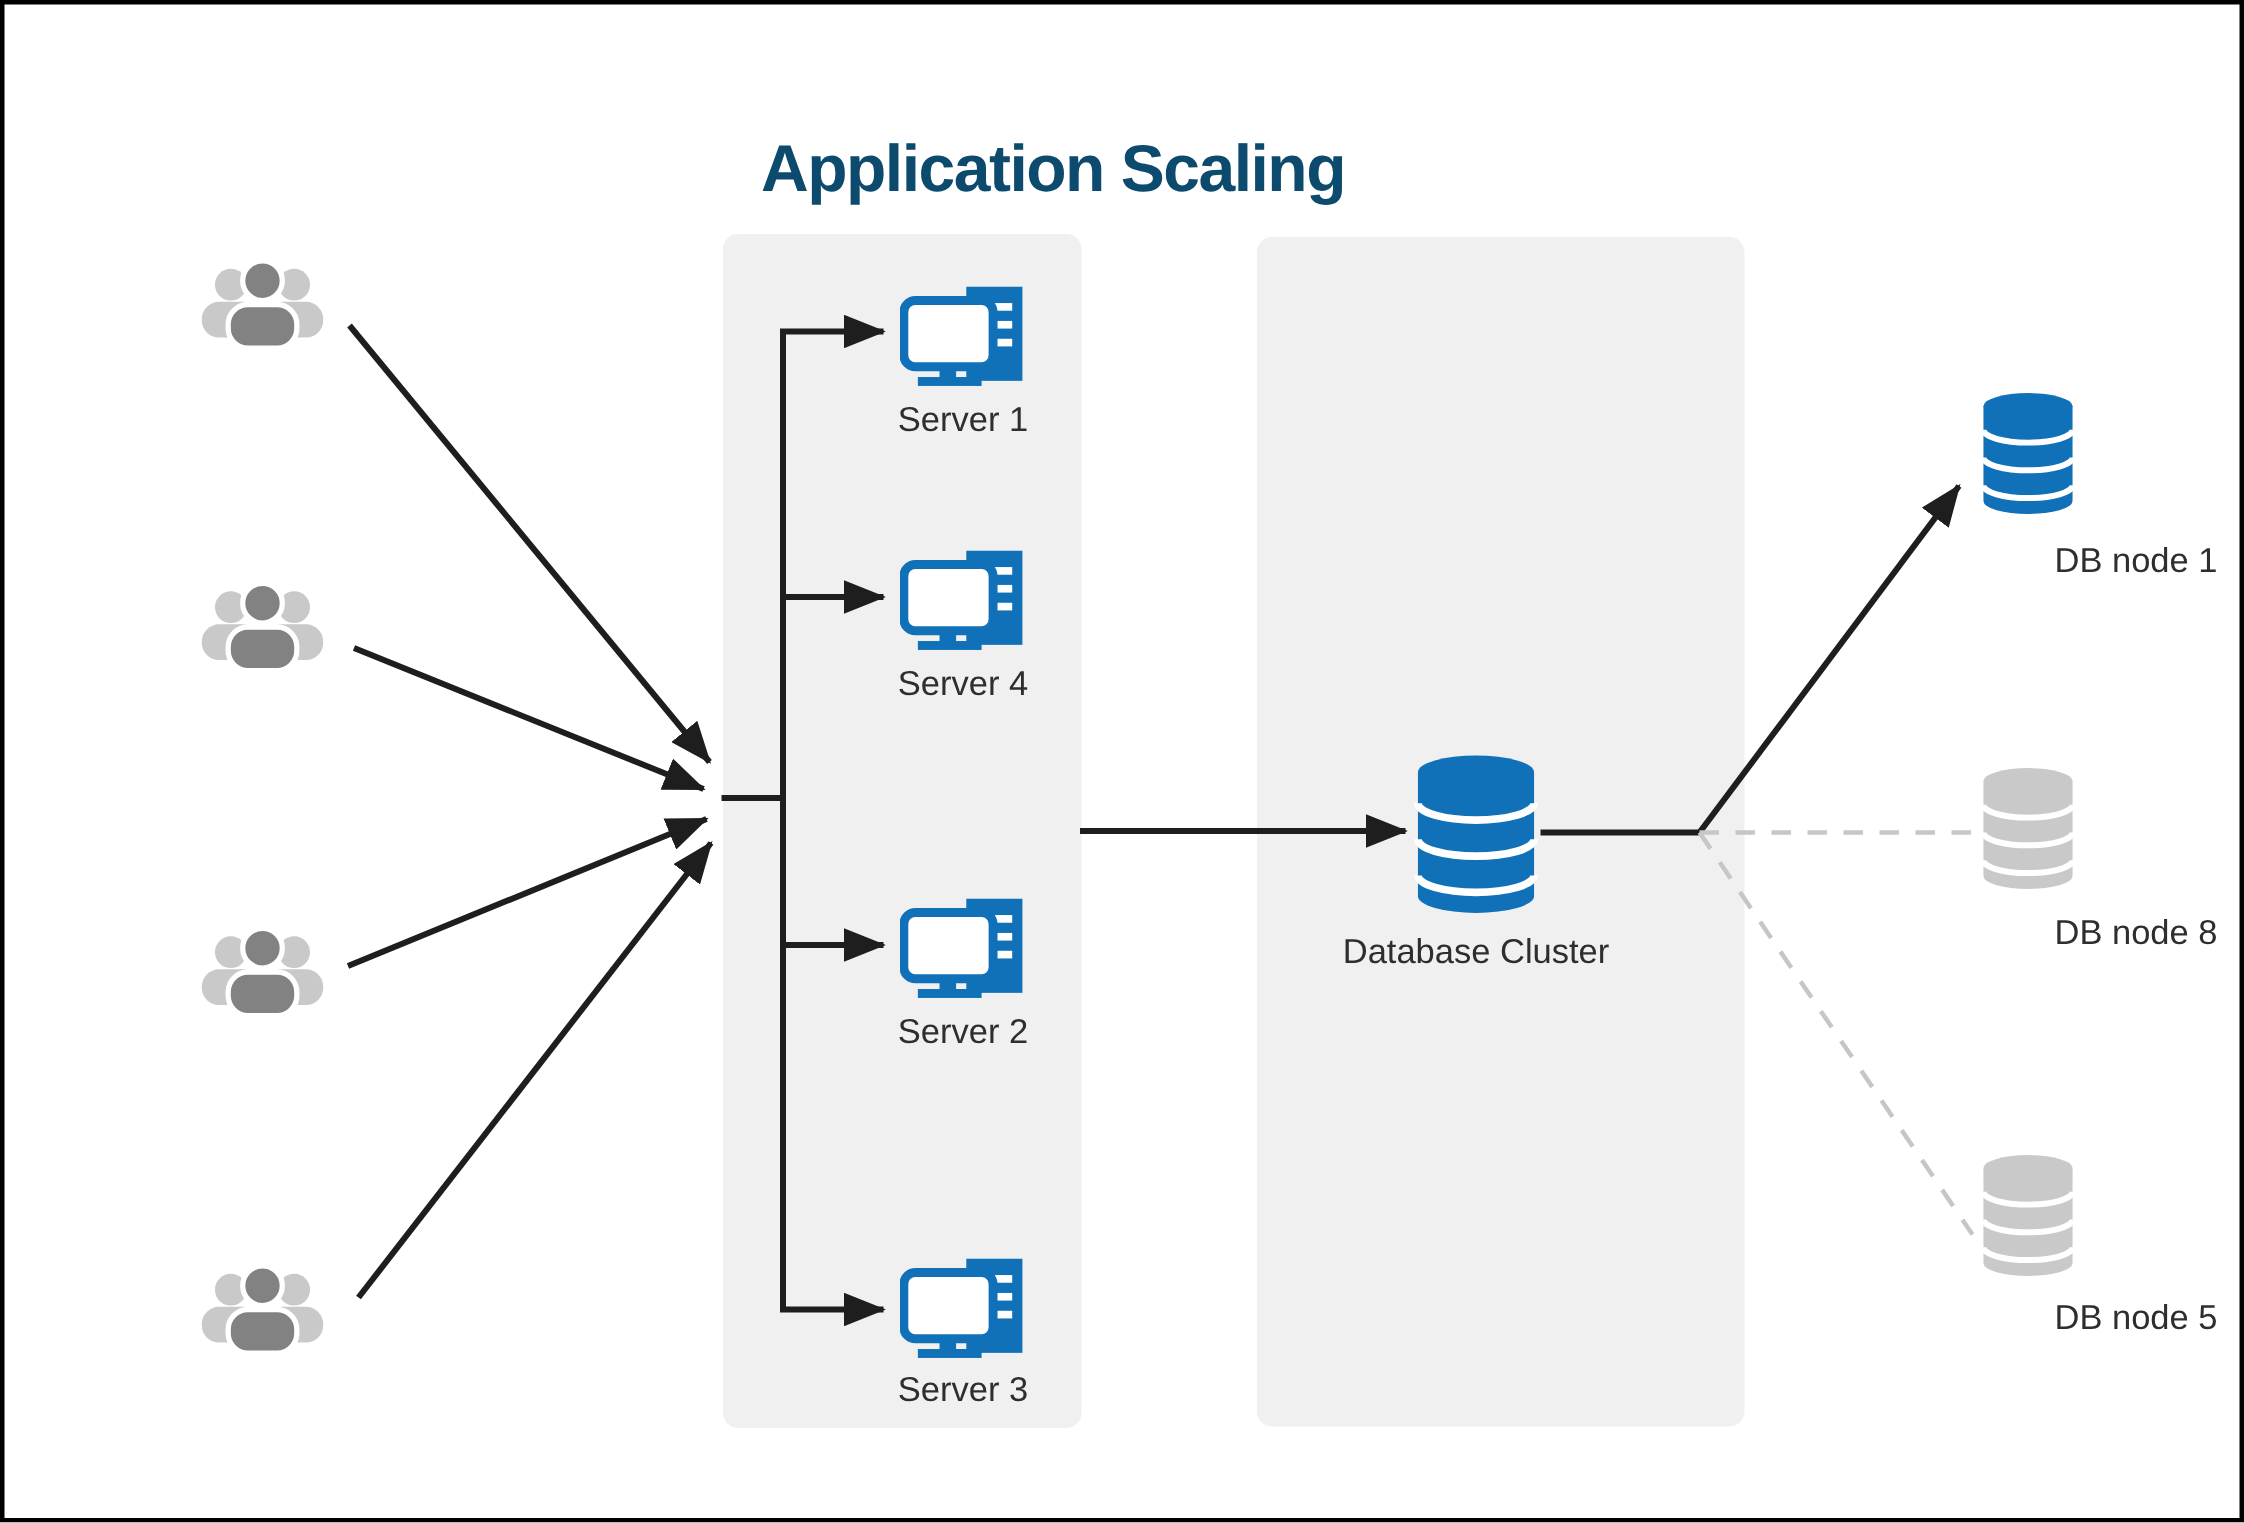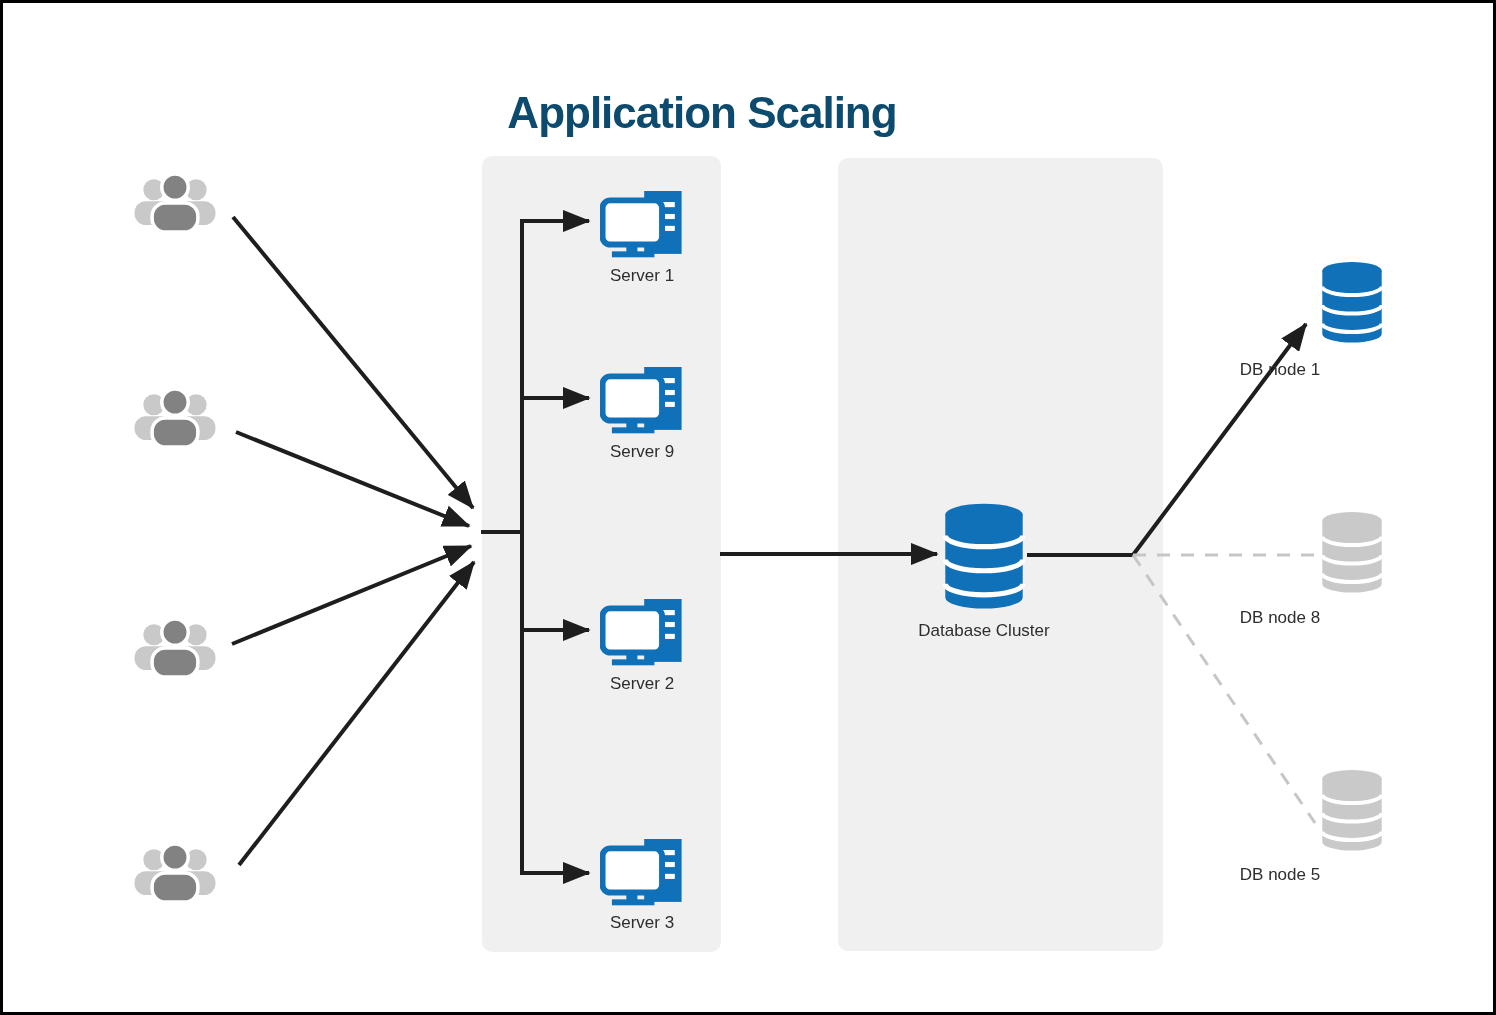--- a/index.html
+++ b/index.html
@@ -43,28 +43,28 @@
   .icon svg{display:block;width:100%;height:100%;}
   .users-icon{width:88px;height:62px;left:128px;}
   .server-icon{width:85px;height:68px;left:597px;}
   .cluster-icon{width:86px;height:112px;left:938px;color:#1071b8;}
   .dbnode-icon{width:66px;height:86px;left:1316px;}
   [data-state="active"]{color:#1071b8;}
   [data-state="inactive"]{color:#c9c9c9;}
   .label{
     position:absolute;
     z-index:3;
-    font-size:17px;
+    font-size:23px;
     color:#2e2e2e;
     text-align:center;
     white-space:nowrap;
   }
   .server-label{left:579px;width:120px;}
   .cluster-label{left:881px;width:200px;}
-  .dbnode-label{left:1207px;width:140px;}
+  .dbnode-label{left:1351px;width:140px;}
 </style>
 </head>
 <body>
 
 <div class="frame">
 
   <div class="title">Application Scaling</div>
 
   <div class="panel app-tier"></div>
   <div class="panel data-tier"></div>
@@ -156,21 +156,21 @@
     <svg viewBox="0 0 100 80">
       <rect x="52" y="0" width="44" height="74" fill="currentColor"></rect>
       <rect x="68" y="13" width="20" height="6" fill="#fff"></rect>
         <rect x="68" y="27" width="20" height="6" fill="#fff"></rect>
         <rect x="68" y="41" width="20" height="6" fill="#fff"></rect>
       <rect x="3" y="11" width="70" height="52" rx="9" fill="#fff" stroke="currentColor" stroke-width="7"></rect>
       <rect x="31" y="63" width="13" height="10" fill="currentColor"></rect>
       <rect x="14" y="71" width="50" height="7" fill="currentColor"></rect>
     </svg>
   </div>
-  <div class="label server-label" style="top:439px">Server 9</div>
+  <div class="label server-label" style="top:439px">Server 4</div>
 
   <div class="icon server-icon" style="top:596px;color:#1071b8">
     <svg viewBox="0 0 100 80">
       <rect x="52" y="0" width="44" height="74" fill="currentColor"></rect>
       <rect x="68" y="13" width="20" height="6" fill="#fff"></rect>
         <rect x="68" y="27" width="20" height="6" fill="#fff"></rect>
         <rect x="68" y="41" width="20" height="6" fill="#fff"></rect>
       <rect x="3" y="11" width="70" height="52" rx="9" fill="#fff" stroke="currentColor" stroke-width="7"></rect>
       <rect x="31" y="63" width="13" height="10" fill="currentColor"></rect>
       <rect x="14" y="71" width="50" height="7" fill="currentColor"></rect>

